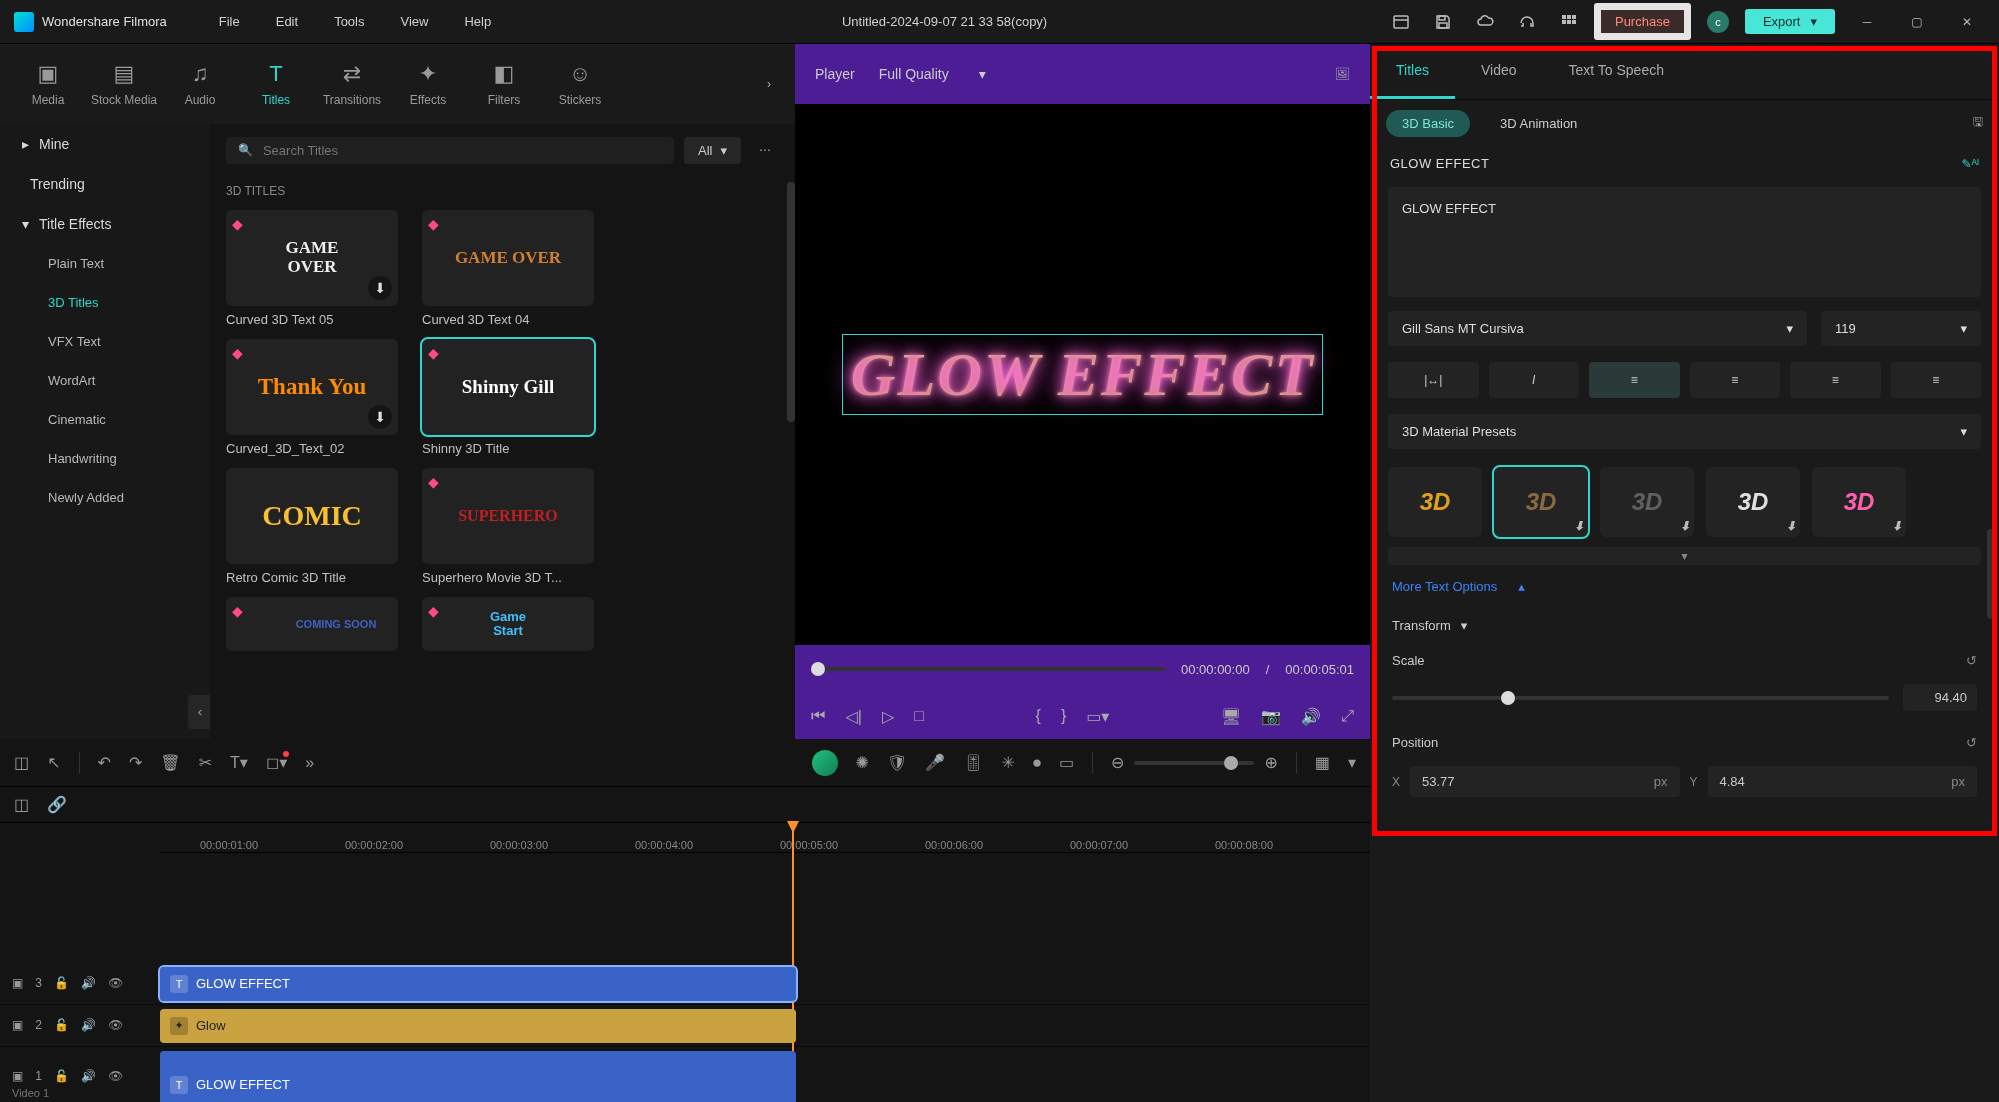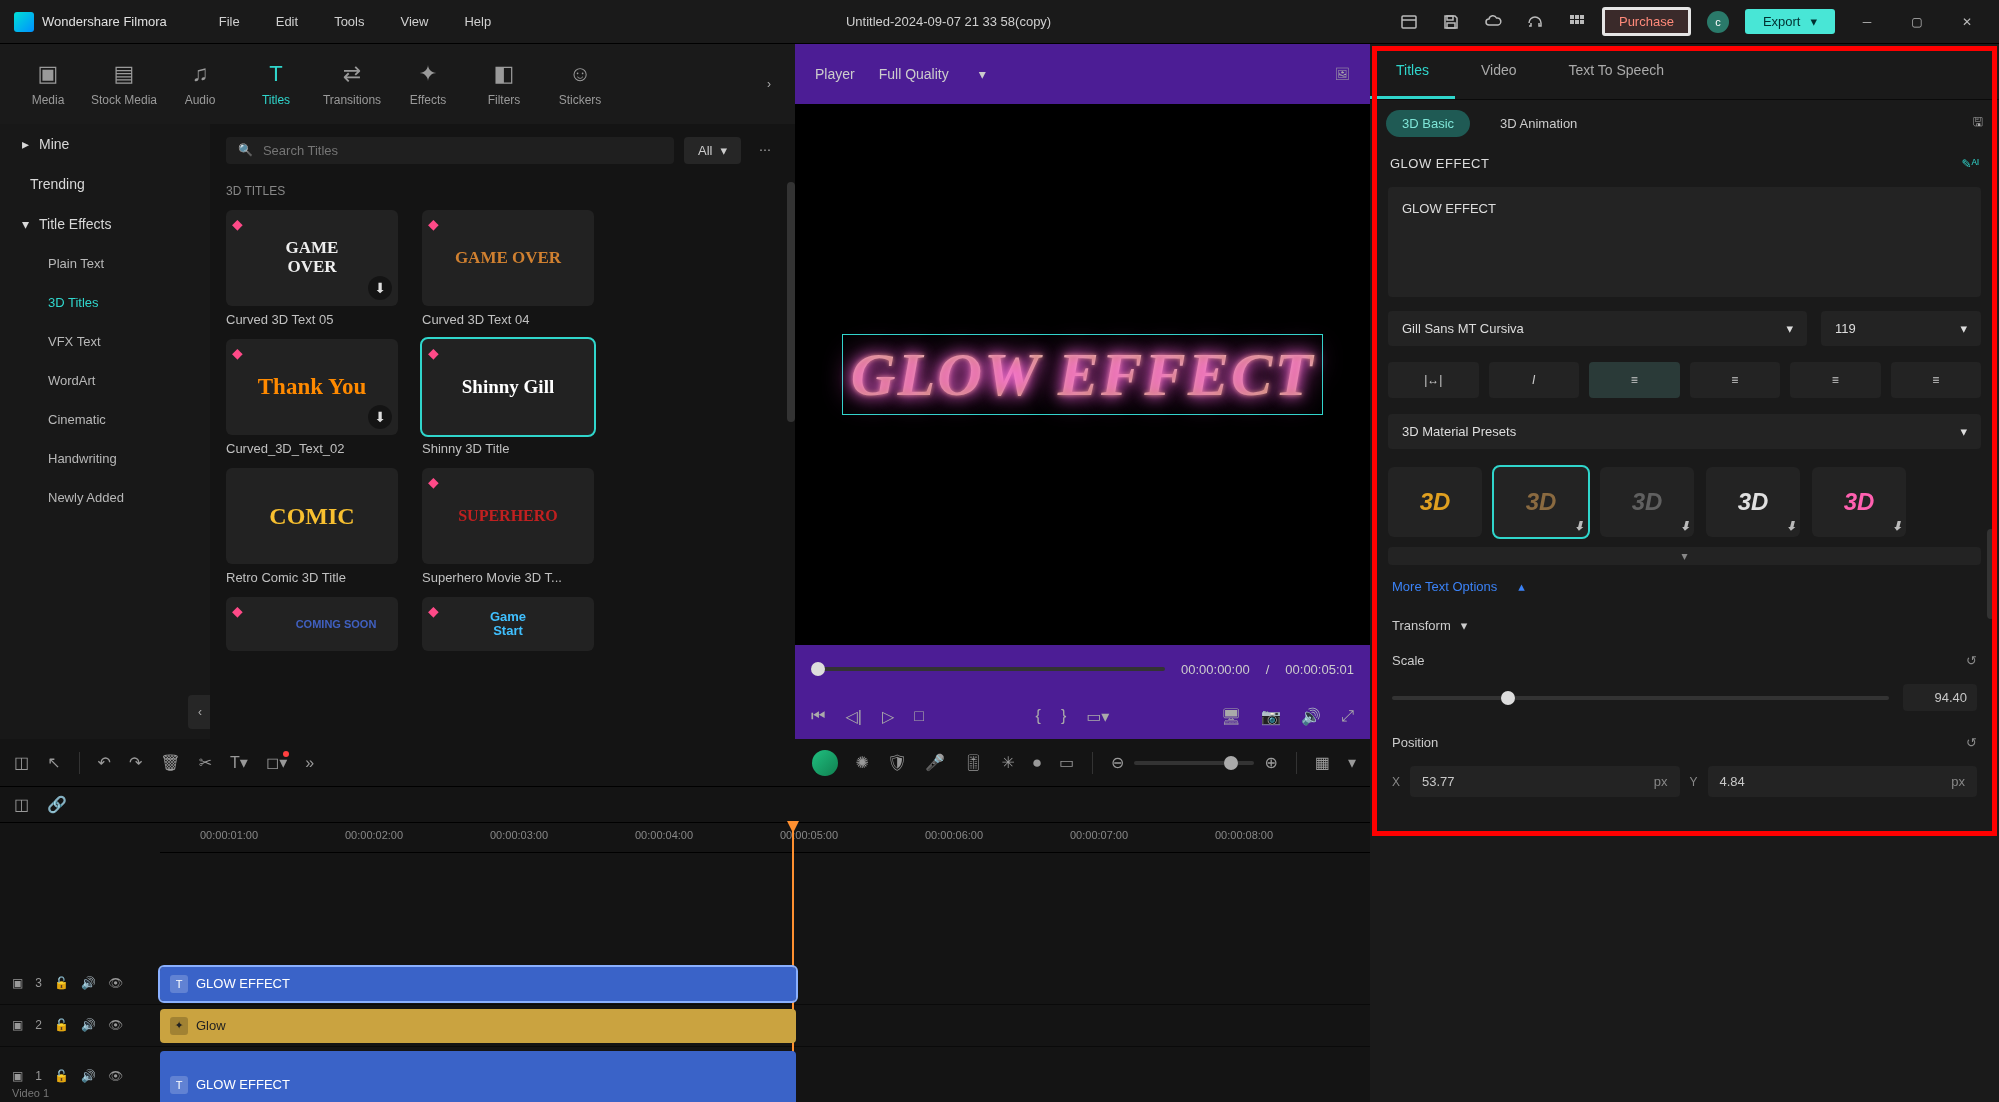--- a/index.html
+++ b/index.html
@@ -6,21 +6,21 @@
 body { background: #0d0d0d; color: #c8c8c8; font-size: 12px; overflow: hidden; width: 1999px; height: 1102px; transform-origin: top left; }
 .scale-wrap { width: 1999px; height: 1102px; }
 
 
 .titlebar { height: 44px; background: #1a1a1a; display: flex; align-items: center; padding: 0 14px; gap: 8px; border-bottom: 1px solid #000; }
 .app-logo { width: 20px; height: 20px; background: linear-gradient(135deg,#00e0d6,#0090ff); border-radius: 3px; }
 .app-name { font-size: 13px; color: #e0e0e0; margin-right: 30px; }
 .menu-item { font-size: 13px; color: #d0d0d0; padding: 4px 14px; cursor: pointer; }
 .doc-title { flex: 1; text-align: center; font-size: 13px; color: #d0d0d0; }
 .tb-icon { width: 22px; height: 22px; display: flex; align-items: center; justify-content: center; color: #bbb; margin: 0 6px; cursor: pointer; }
-.purchase-btn { background: #3a2a2a; color: #ff8a7a; padding: 4px 14px; border-radius: 3px; font-size: 13px; cursor: pointer; border:3px solid #e5e5e5; position:relative;}
+.purchase-btn { background: #3a2a2a; color: #ff8a7a; padding: 4px 14px; border-radius: 3px; font-size: 13px; cursor: pointer; border:7px solid #e5e5e5; position:relative;}
 .avatar-badge { width: 22px; height: 22px; border-radius: 50%; background: #2a7a6a; color: #fff; display: flex; align-items: center; justify-content: center; font-size: 11px; margin: 0 8px; }
 .export-btn { background: #48e6d6; color: #003030; padding: 5px 18px; border-radius: 3px; font-size: 13px; font-weight: 500; cursor: pointer; display:flex;align-items:center;gap:10px;}
 .win-btn { width: 36px; height: 28px; display: flex; align-items: center; justify-content: center; color: #bbb; cursor: pointer; margin-left:6px; }
 
 
 .main-grid { display: grid; grid-template-columns: 795px 575px 1fr; grid-template-rows: 695px 1fr; height: calc(1102px - 44px); }
 
 .library { grid-row: 1; grid-column: 1; background: #141414; display:flex; flex-direction:column; }
 .lib-tabs { height: 80px; display:flex; align-items:center; padding: 0 12px; gap:4px; background:#1a1a1a; }
 .lib-tab { width: 72px; display:flex; flex-direction:column; align-items:center; gap:6px; color:#9a9a9a; cursor:pointer; font-size:12px;}
@@ -116,21 +116,21 @@
 .tl-avatar{width:26px;height:26px;border-radius:50%;background:linear-gradient(135deg,#20c080,#108050);cursor:pointer;}
 .tl-dot{position:relative;}
 .tl-dot::after{content:"";position:absolute;top:-2px;right:-2px;width:6px;height:6px;background:#ff4040;border-radius:50%;}
 .tl-zoom{display:flex;align-items:center;gap:10px;}
 .tl-zoom-track{width:120px;height:4px;background:#333;border-radius:2px;position:relative;}
 .tl-zoom-thumb{position:absolute;top:-5px;left:75%;width:14px;height:14px;background:#aaa;border-radius:50%;}
 .tl-second{height:36px;display:flex;align-items:center;padding:0 14px;gap:18px;border-bottom:1px solid #000;}
 .tl-ruler-wrap{display:flex;flex:1;}
 .tl-gutter{width:160px;display:flex;flex-direction:column;}
 .tl-ruler{flex:1;position:relative;height:30px;border-bottom:1px solid #000;}
-.ruler-tick{position:absolute;top:6px;font-size:11px;color:#888;}
+.ruler-tick{position:absolute;top:16px;font-size:11px;color:#888;}
 .ruler-play{position:absolute;top:0;left:632px;width:2px;height:300px;background:#ff9030;}
 .ruler-play::before{content:"";position:absolute;top:-2px;left:-5px;width:12px;height:12px;background:#ff9030;clip-path:polygon(0 0,100% 0,50% 100%);}
 .tl-tracks{flex:1;overflow:auto;}
 .track-row{height:42px;display:flex;align-items:center;border-bottom:1px solid #0a0a0a;}
 .track-head{width:160px;display:flex;align-items:center;gap:12px;padding:0 12px;color:#999;}
 .track-body{flex:1;position:relative;height:100%;}
 .clip{position:absolute;top:4px;height:34px;border-radius:4px;display:flex;align-items:center;gap:8px;padding:0 10px;font-size:13px;}
 .clip.blue{background:#3a63c8;color:#fff;}
 .clip.blue.sel{outline:2px solid #8ab0ff;}
 .clip.yellow{background:#caa340;color:#222;}
@@ -294,21 +294,21 @@
           </div>
           <div class="thumb">
             <div class="thumb-img selected">
                   <span class="gem">◆</span>
                   <div class="thumb-txt" style="color:#fff;font-family:Georgia;font-weight:600;font-size:19px;">Shinny Gill</div>
                 </div>
             <div class="thumb-label">Shinny 3D Title</div>
           </div>
           <div class="thumb">
             <div class="thumb-img">
-                  <div class="thumb-txt" style="color:#f8c030;font-family:Impact;font-size:24px;text-align:center;">COMIC</div>
+                  <div class="thumb-txt" style="color:#f8c030;font-family:Impact;font-size:28px;text-align:center;">COMIC</div>
                 </div>
             <div class="thumb-label">Retro Comic 3D Title</div>
           </div>
           <div class="thumb">
             <div class="thumb-img">
                   <span class="gem">◆</span>
                   <div class="thumb-txt" style="color:#c02020;font-family:Impact;font-size:16px;">SUPERHERO</div>
                 </div>
             <div class="thumb-label">Superhero Movie 3D T...</div>
           </div>

